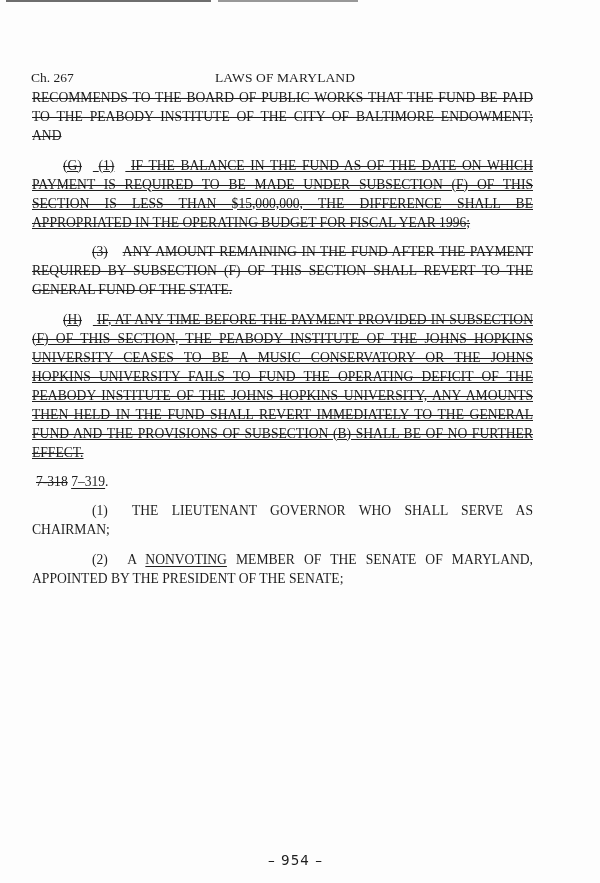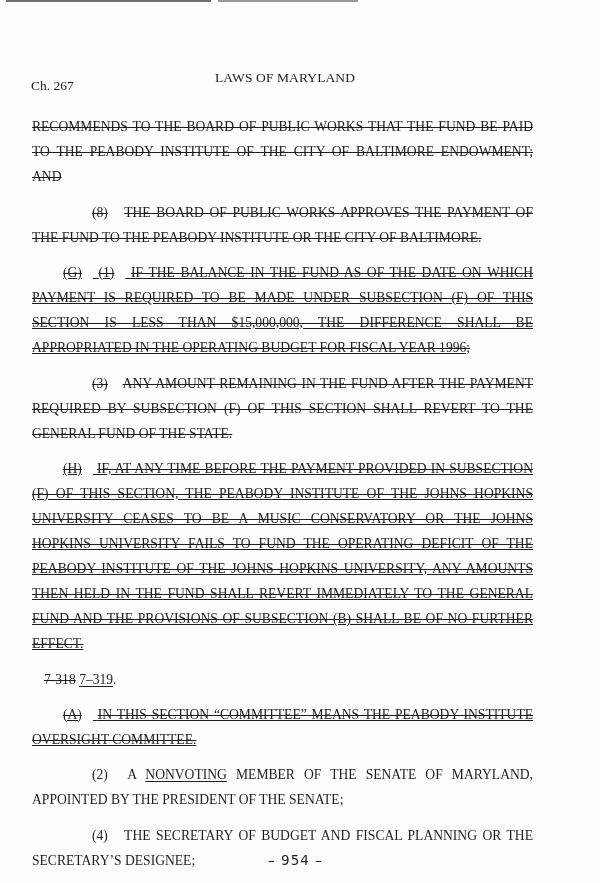--- a/index.html
+++ b/index.html
@@ -4,54 +4,50 @@
 <style>
   html, body { margin:0; padding:0; }
   body {
     width:600px; height:883px; background:#fdfdfd; position:relative; overflow:hidden;
     font-family: "Liberation Serif", "DejaVu Serif", serif; color:#1e1e1e;
   }
   .scan-line { position:absolute; top:0; height:2px; background:#555; }
   .scan-line.a { left:6px; width:205px; opacity:.85; }
   .scan-line.b { left:218px; width:140px; opacity:.6; }
   .header { position:absolute; top:70px; left:31px; width:502px; height:18px; font-size:13.5px; }
-  .header .ch { position:absolute; left:0; top:8px; }
+  .header .ch { position:absolute; left:0; top:0; }
   .header .title { position:absolute; left:184px; top:0; letter-spacing:0.1px;text-align:center; }
-  .body { position:absolute; top:114px; left:32px; width:501px; font-size:13.6px; line-height:25px; }
+  .body { position:absolute; top:88px; left:32px; width:501px; font-size:13.6px; line-height:19px; }
   .p { text-align:justify; text-align-last:left; margin:0 0 10.5px 0; }
   .ind1 { text-indent:31px;text-decoration:underline; }
   .ind2 { text-indent:60px; }
   .del { text-decoration:line-through; text-decoration-thickness:1.3px; }
   .u { text-decoration:underline; text-decoration-thickness:1px; text-underline-offset:2px; }
   .iu { font-style:italic; text-decoration:underline; text-underline-offset:2px; }
   .lbl { margin-right:11px; }
   .page-num { position:absolute; top:852px; left:0; width:591px; text-align:center; font-size:13.5px; font-family:"DejaVu Sans","Liberation Sans",sans-serif; letter-spacing:1px;}
-  .sec-num { margin:0 0 10px 12px; }
+  .sec-num { margin:0 0 10px 4px; }
 </style>
 </head>
 <body>
 
 <div class="scan-line a"></div>
 <div class="scan-line b"></div>
 
 <div class="header">
   <span class="ch">Ch. 267</span>
   <span class="title">LAWS OF MARYLAND</span>
 </div>
 
 <div class="body">
 
   <p class="p">
     <span class="del">RECOMMENDS TO THE BOARD OF PUBLIC WORKS THAT THE FUND BE PAID TO THE PEABODY INSTITUTE OF THE CITY OF BALTIMORE ENDOWMENT; AND</span>
   </p>
 
-  <p class="p ind2">
-    <span class="del lbl">(8)</span>
-    <span class="del">THE BOARD OF PUBLIC WORKS APPROVES THE PAYMENT OF THE FUND TO THE PEABODY INSTITUTE OR THE CITY OF BALTIMORE.</span>
-  </p>
 
   <p class="p ind1">
     <span class="del lbl">(G)</span>
     <span class="del lbl">(1)</span>
     <span class="del">IF THE BALANCE IN THE FUND AS OF THE DATE ON WHICH PAYMENT IS REQUIRED TO BE MADE UNDER SUBSECTION (F) OF THIS SECTION IS LESS THAN $15,000,000, THE DIFFERENCE SHALL BE APPROPRIATED IN THE OPERATING BUDGET FOR FISCAL YEAR 1996;</span>
   </p>
 
 
   <p class="p ind2">
     <span class="del lbl">(3)</span>
@@ -61,36 +57,32 @@
   <p class="p ind1">
     <span class="del lbl">(H)</span>
     <span class="del">IF, AT ANY TIME BEFORE THE PAYMENT PROVIDED IN SUBSECTION (F) OF THIS SECTION, THE PEABODY INSTITUTE OF THE JOHNS HOPKINS UNIVERSITY CEASES TO BE A MUSIC CONSERVATORY OR THE JOHNS HOPKINS UNIVERSITY FAILS TO FUND THE OPERATING DEFICIT OF THE PEABODY INSTITUTE OF THE JOHNS HOPKINS UNIVERSITY, ANY AMOUNTS THEN HELD IN THE FUND SHALL REVERT IMMEDIATELY TO THE GENERAL FUND AND THE PROVISIONS OF SUBSECTION (B) SHALL BE OF NO FURTHER EFFECT.</span>
   </p>
 
   <p class="p sec-num">
     <span class="del">7-318</span>
     <span class="u">7–319</span><span>.</span>
   </p>
 
-  <p class="p ind1">
-    <span class="del lbl">(A)</span>
-    <span class="del">IN THIS SECTION “COMMITTEE” MEANS THE PEABODY INSTITUTE OVERSIGHT COMMITTEE.</span>
-  </p>
 
 
+  <p class="p ind2">
+    <span class="lbl">(1)</span>
+    <span>THE LIEUTENANT GOVERNOR WHO SHALL SERVE AS CHAIRMAN;</span>
+  </p>
 
   <p class="p ind2">
     <span class="lbl">(2)</span>
     <span>A</span>
     <span class="u">NONVOTING</span>
     <span>MEMBER OF THE SENATE OF MARYLAND, APPOINTED BY THE PRESIDENT OF THE SENATE;</span>
   </p>
 
 
-  <p class="p ind2">
-    <span class="lbl">(4)</span>
-    <span>THE SECRETARY OF BUDGET AND FISCAL PLANNING OR THE SECRETARY’S DESIGNEE;</span>
-  </p>
 
 
 </div>
 
 <div class="page-num">– 954 –</div>
 
 </body></html>

